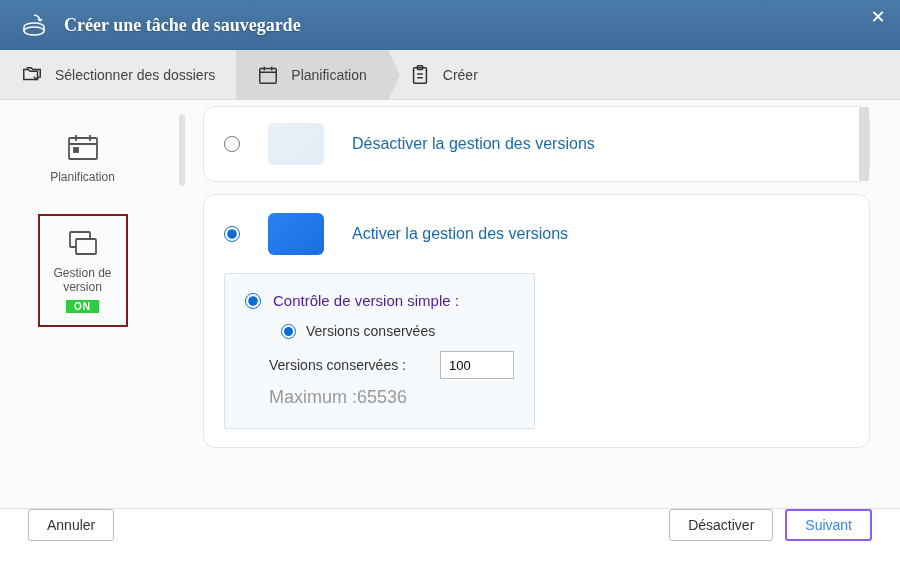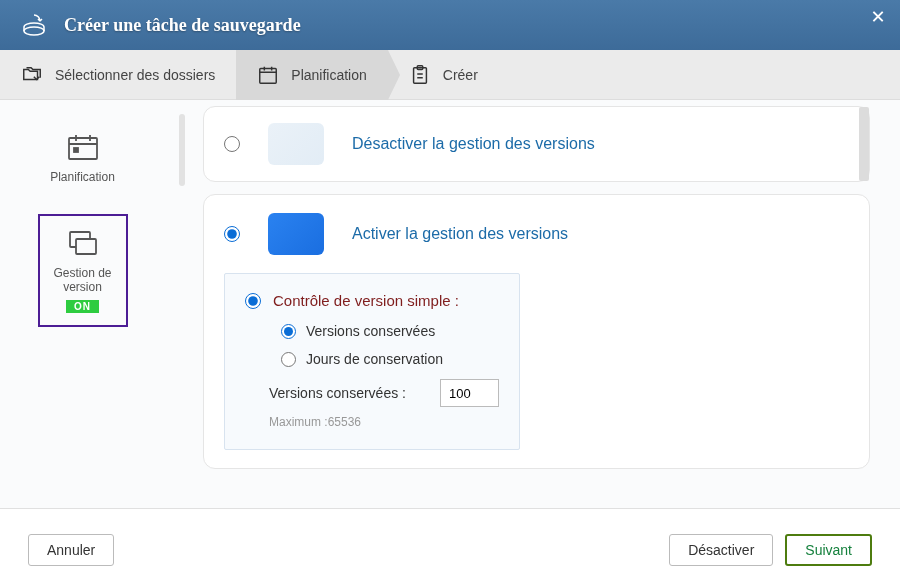--- a/index.html
+++ b/index.html
@@ -18,51 +18,51 @@
   content: ''; position: absolute; right: -12px; top: 0; width: 0; height: 0;
   border-top: 25px solid transparent; border-bottom: 25px solid transparent; border-left: 12px solid #d8d8d8;
 }
 .tab-icon { width: 22px; height: 22px; margin-right: 12px; display: flex; align-items: center; justify-content: center; }
 .tab-icon svg { width: 22px; height: 22px; }
 
 .content { display: flex; height: 408px; background: #fafbfc; }
 
 .sidebar { width: 165px; padding: 20px 10px; display: flex; flex-direction: column; align-items: center; gap: 18px; }
 .side-item { width: 90px; display: flex; flex-direction: column; align-items: center; padding: 12px 4px; font-size: 12px; text-align: center; color: #555; cursor: pointer; }
-.side-item.selected { border: 2px solid #4c1d95; }
+.side-item.selected { border: 2px solid #7f1d1d; }
 .side-icon { width: 34px; height: 30px; margin-bottom: 8px; }
 .side-icon svg { width: 100%; height: 100%; }
 .badge-on { background: #2ecc40; color: #fff; font-size: 10px; font-weight: bold; padding: 1px 8px; border-radius: 0; margin-top: 6px; letter-spacing: 1px; }
 
 .panel-wrap { flex: 1; padding: 0 30px 0 10px; position: relative; }
 .panel-scroll { width: 6px; background: #e2e2e2; border-radius: 3px; position: absolute; left: 14px; top: 14px; height: 72px; }
 .panel { margin-left: 28px; padding-top: 6px; height: 100%; overflow: hidden; }
 
 .option-card { background: #fff; border: 1px solid #e5e5e5; border-radius: 12px; margin-bottom: 12px; padding: 16px 20px; display: flex; align-items: center; position: relative; }
 .option-card.large { flex-direction: column; align-items: flex-start; padding: 18px 20px; }
 .option-row { display: flex; align-items: center; }
 .option-radio { width: 16px; height: 16px; margin-right: 28px; accent-color: #0a6dd6; }
 .option-img { width: 56px; height: 42px; border-radius: 6px; margin-right: 28px; }
 .option-img.disabled { background: linear-gradient(135deg, #dce8f3, #cfe0ef); opacity: 0.6; }
 .option-img.enabled { background: linear-gradient(135deg, #2a82f0, #1a6ee0); }
 .option-title { color: #1c6ba8; font-size: 16px; }
 .card-scroll { width: 10px; background: #dcdcdc; border-radius: 2px; position: absolute; right: 0; top: 0; height: 74px; }
 
 .sub-panel { border: 1px solid #d8e3ef; background: #f7fafd; border-radius: 2px; padding: 18px 20px 20px; margin-top: 0; }
 .sub-title-row { display: flex; align-items: center; margin-bottom: 14px; }
-.sub-title { color: #7f1d1d; font-size: 15px; }
+.sub-title { color: #4c1d95; font-size: 15px; }
 .sub-radio-row { display: flex; align-items: center; margin-left: 24px; margin-bottom: 12px; font-size: 14px; color: #333; padding-left: 12px; }
 .sub-radio-row input { width: 15px; height: 15px; margin-right: 10px; accent-color: #0a6dd6; }
 .field-row { display: flex; align-items: center; margin-left: 24px; margin-top: 12px; font-size: 14px; color: #333; gap: 24px; }
-.field-row input[type=text] { width: 59px; height: 28px; border: 1px solid #bbb; padding: 0 8px; margin-left: 10px; font-size: 13px; }
-.hint { margin-left: 24px; margin-top: 8px; font-size: 12px; color: #999; }
+.field-row input[type=text] { width: 74px; height: 28px; border: 1px solid #bbb; padding: 0 8px; margin-left: 10px; font-size: 13px; }
+.hint { margin-left: 24px; margin-top: 8px; font-size: 18px; color: #999; }
 
-.footer { height: 58px; border-top: 1px solid #e0e0e0; display: flex; align-items: flex-end; padding: 0 28px; background: #fff; }
+.footer { height: 58px; border-top: 1px solid #e0e0e0; display: flex; align-items: flex-start; padding: 0 28px; background: #fff; }
 .btn { height: 32px; padding: 0 18px; border: 1px solid #bbb; background: #fff; border-radius: 3px; font-size: 14px; cursor: pointer; color: #333; }
-.btn.primary { border: 2px solid #4d7c0f; color: #15803d; }
+.btn.primary { border: 2px solid #8b5cf6; color: #3b82f6; }
 .spacer { flex: 1; }
 .footer .btn + .btn { margin-left: 12px; }
 </style>
 </head>
 <body>
 
 <div class="header">
   <span class="header-icon">
     <svg viewBox="0 0 28 28" fill="none" stroke="#fff" stroke-width="1.5">
       <ellipse cx="14" cy="20" rx="10" ry="4"></ellipse>
@@ -149,24 +149,20 @@
 
         <div class="sub-panel">
           <div class="sub-title-row">
             <input type="radio" class="option-radio" name="mode" checked="" style="margin-right: 12px;">
             <span class="sub-title">Contrôle de version simple :</span>
           </div>
           <label class="sub-radio-row">
             <input type="radio" name="retain" checked="" style="">
             <span>Versions conservées</span>
           </label>
-          <label class="sub-radio-row">
-            <input type="radio" name="retain" style="">
-            <span>Jours de conservation</span>
-          </label>
           <div class="field-row">
             <span>Versions conservées :</span>
             <input type="text" value="100" style="">
           </div>
           <div class="hint">Maximum :65536</div>
         </div>
       </div>
     </div>
   </div>
 </div>

